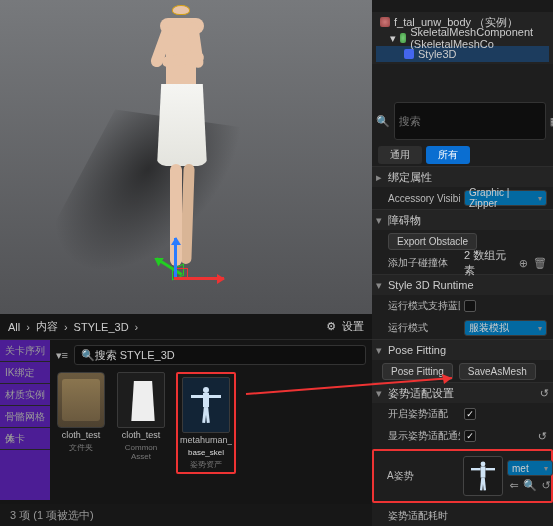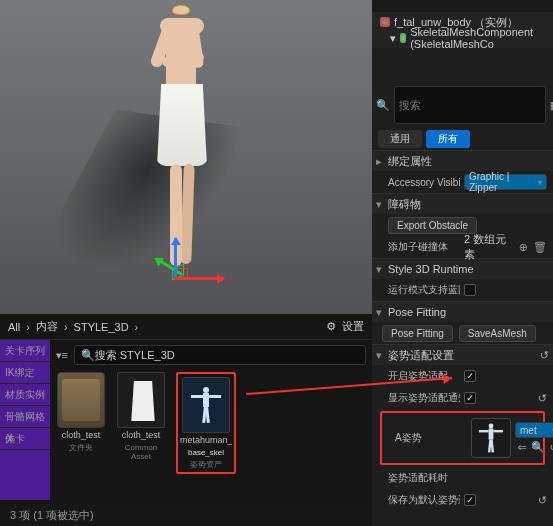--- a/index.html
+++ b/index.html
@@ -80,21 +80,21 @@
 .prop .val{flex:1;display:flex;align-items:center;gap:3px}
 .dd{background:#0369a1;border:1px solid #3a3a3a;border-radius:3px;height:16px;padding:0 4px;display:flex;align-items:center;font-size:10px;min-width:40px;justify-content:space-between}
 .dd:after{content:"▾";color:#888;font-size:8px;margin-left:2px}
 .chk{width:12px;height:12px;border:1px solid #555;border-radius:2px;display:inline-flex;align-items:center;justify-content:center;background:#111}
 .chk.on:after{content:"✓";color:#fff;font-size:9px}
 .btn{background:#2e2e2e;border:1px solid #444;border-radius:3px;padding:2px 8px;font-size:10px;display:inline-block}
 .numfield{background:#0e0e0e;border:1px solid #3a3a3a;border-radius:3px;height:16px;padding:0 4px;font-size:10px;min-width:50px;display:flex;align-items:center}
 .reset-ic{color:#aaa;font-size:11px;cursor:pointer;margin-left:auto}
 .ico-btn{width:14px;height:14px;color:#999;text-align:center;line-height:14px;cursor:pointer}
 .assetpick{width:40px;height:40px;background:#1a1a1a;border:1px solid #444;border-radius:3px;display:flex;align-items:center;justify-content:center;position:relative}
-.hlbox2{border:2px solid #e33;padding:3px;margin:2px 8px;border-radius:2px}
+.hlbox2{border:2px solid #e33;padding:3px;margin:2px 0;border-radius:2px}
 .arrow-annot{position:absolute;left:238px;top:374px;width:240px;height:24px;pointer-events:none;z-index:20}
 .arrow-annot svg{width:100%;height:100%}
 </style>
 </head>
 <body>
 
 <div class="viewport">
   <div class="shadow"></div>
   <div class="figure">
     <div class="head"></div>
@@ -173,20 +173,24 @@
   <div class="statusb">3 项 (1 项被选中)</div>
 </div>
 
 <div class="details">
   <div class="outl">
     <div class="outl-row">
         <span class="oicon actor"></span>
         <span>f_tal_unw_body （实例）</span>
       </div>
     <div class="outl-row" style="padding-left:14px">▾<span class="oicon comp"></span><span>SkeletalMeshComponent (SkeletalMeshCo</span></div>
+    <div class="outl-row sel" style="padding-left:28px">
+        <span class="oicon s3d"></span>
+        <span>Style3D</span>
+      </div>
   </div>
 
   <div style="height:34px"></div>
 
   <div class="srow">
     <span>🔍</span>
     <input class="sinput" placeholder="搜索" style="">
     <span class="grid-ic">▦</span>
 
   </div>
@@ -229,20 +233,26 @@
 
   <div class="section">
     <div class="sec-h">
         <span class="tri">▾</span>
         <span>Style 3D Runtime</span>
       </div>
     <div class="prop">
         <span class="lbl">运行模式支持蓝图修改</span>
         <span class="val">
           <span class="chk"></span>
+        </span>
+      </div>
+    <div class="prop">
+        <span class="lbl">运行模式</span>
+        <span class="val">
+          <span class="dd" style="flex:1">服装模拟</span>
         </span>
       </div>
   </div>
 
   <div class="section">
     <div class="sec-h">
         <span class="tri">▾</span>
         <span>Pose Fitting</span>
       </div>
     <div class="prop" style="padding-left:10px;gap:6px">

